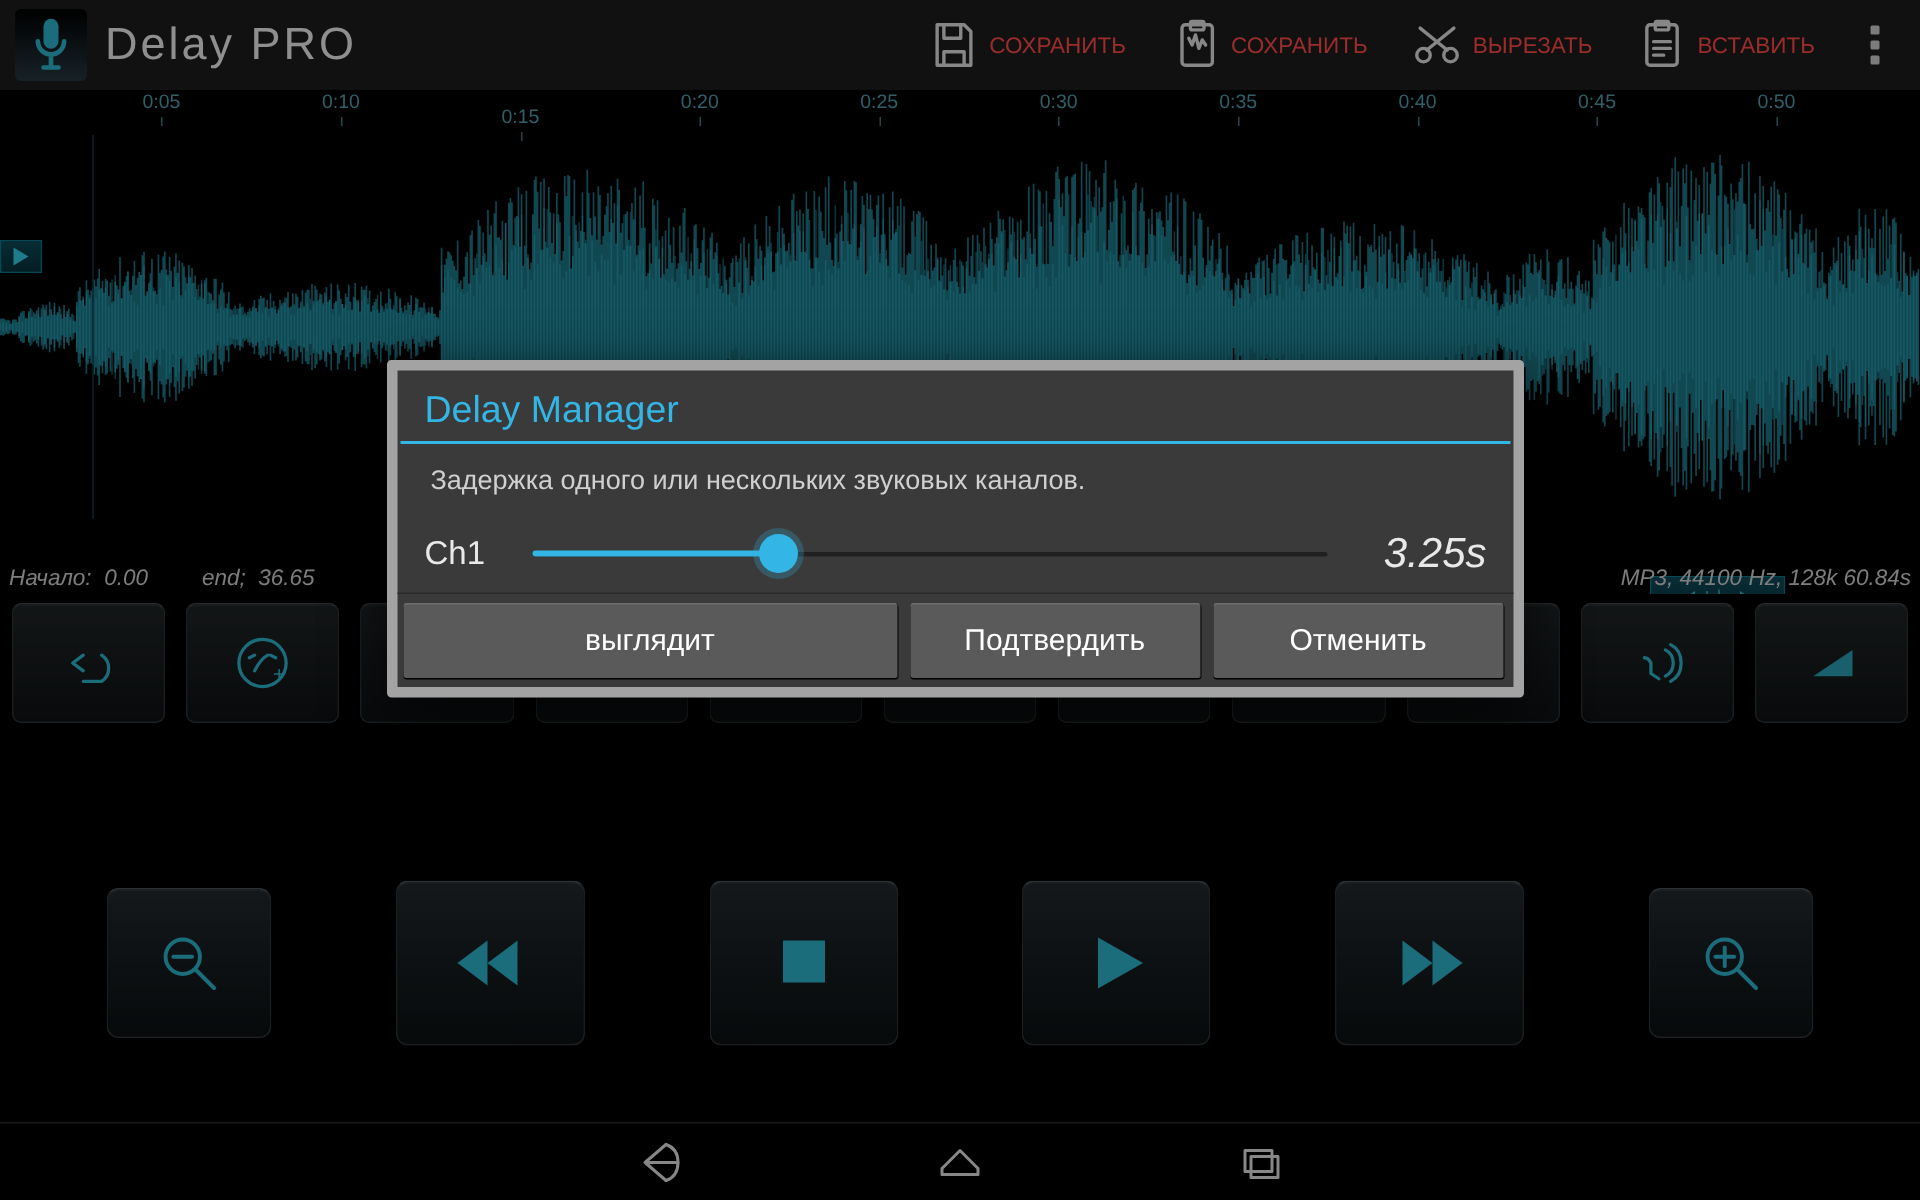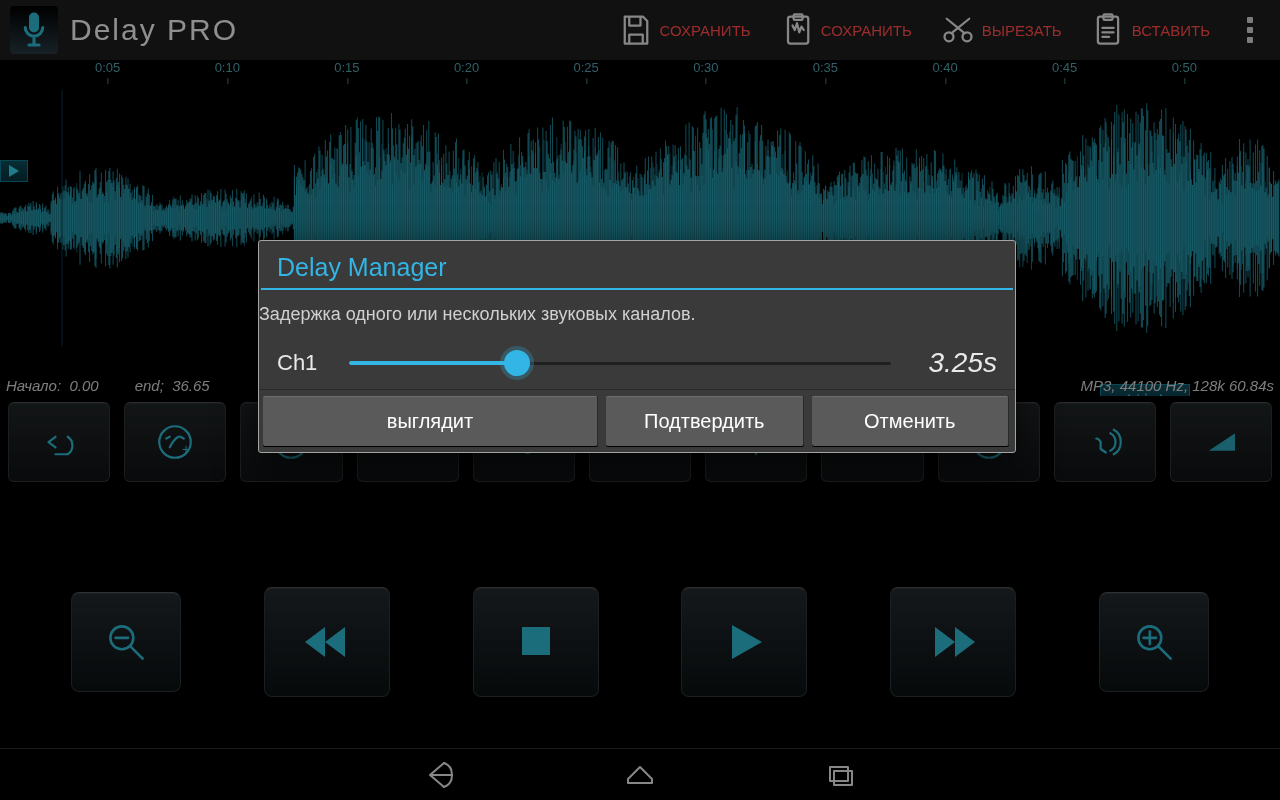--- a/index.html
+++ b/index.html
@@ -41,24 +41,24 @@
   .tp-btn { width:126px; height:110px; background:linear-gradient(180deg,#20262a 0%,#0b0f11 100%); border:1px solid #2a3034; border-top-color:#444c50; border-radius:8px; display:flex; align-items:center; justify-content:center; cursor:pointer; box-shadow:0 3px 0 #000, inset 0 1px 0 rgba(255,255,255,.06);}
   .tp-btn svg { width:60px; height:50px; }
   .small-tp { width:110px; height:100px; }
 
   
   .navbar { position:absolute; left:0; right:0; bottom:0; height:52px; background:#000; border-top:1px solid #2a2a2a; display:flex; align-items:center; justify-content:center; gap:160px; }
   .navbtn { width:40px; height:40px; display:flex; align-items:center; justify-content:center; cursor:pointer; }
 
   
   .dim { position:absolute; inset:0; background:rgba(0,0,0,.35); z-index:30; }
-  .dialog { position:absolute; z-index:40; left:258px; top:240px; width:758px; background:#3a3a3a; border:1px solid #a3a3a3; border-radius:3px; box-shadow:0 12px 40px rgba(0,0,0,.7); color:#e9e9e9; }
+  .dialog { position:absolute; z-index:40; left:258px; top:240px; width:758px; background:#3a3a3a; border:7px solid #a3a3a3; border-radius:3px; box-shadow:0 12px 40px rgba(0,0,0,.7); color:#e9e9e9; }
   .dialog-title { color:#33b5e5; font-size:25px; font-weight:400; padding:12px 18px 6px 18px; }
   .dialog-title-underline { height:2px; background:#33b5e5; margin:0 2px 10px 2px; }
-  .dialog-desc { padding:4px 18px 12px 0; font-size:18px; color:#d0d0d0; }
+  .dialog-desc { padding:4px 18px 12px 22px; font-size:18px; color:#d0d0d0; }
   .slider-row { display:flex; align-items:center; padding:10px 18px; }
   .slider-row .lbl { width:56px; font-size:22px; }
   .slider-row .val { width:90px; text-align:right; font-size:28px;font-style:italic; }
   .slider { flex:1; height:30px; position:relative; margin:0 16px; }
   .slider .track-bg { position:absolute; left:0; right:0; top:50%; height:3px; margin-top:-1.5px; background:#202020; border-radius:2px; }
   .slider .track-fg { position:absolute; left:0; top:50%; height:4px; margin-top:-2px; background:#33b5e5; border-radius:2px; }
   .slider .thumb { position:absolute; top:50%; width:26px; height:26px; margin-top:-13px; margin-left:-13px; background:#33b5e5; border-radius:50%; box-shadow:0 0 0 4px rgba(51,181,229,.25);}
   .dialog-buttons { display:flex; border-top:1px solid #2a2a2a; }
   .dbtn { flex:1; height:50px; display:flex; align-items:center; justify-content:center; background:#5a5a5a; color:#fff; font-size:20px; border-right:1px solid #2a2a2a; cursor:pointer; margin:6px 4px; border-radius:2px; box-shadow:inset 0 1px 0 rgba(255,255,255,.12), 0 1px 0 #000; }
   .dbtn.wide { flex:1.7; }
@@ -128,21 +128,21 @@
     <span></span>
       <span></span>
       <span></span>
   </div>
 </div>
 
 <div class="wave-area">
   <div class="ruler">
       <span class="tick" style="left: 8.41121%;">0:05</span>
       <span class="tick" style="left: 17.757%;">0:10</span>
-      <span class="tick" style="left: 27.1028%;">0:15</span>
+      <span class="tick" style="left: 27.1028%; margin-top: 10px;">0:15</span>
       <span class="tick" style="left: 36.4486%;">0:20</span>
       <span class="tick" style="left: 45.7944%;">0:25</span>
       <span class="tick" style="left: 55.1402%;">0:30</span>
       <span class="tick" style="left: 64.486%;">0:35</span>
       <span class="tick" style="left: 73.8318%;">0:40</span>
       <span class="tick" style="left: 83.1776%;">0:45</span>
       <span class="tick" style="left: 92.5234%;">0:50</span>
     </div>
 
   <svg class="wavecanvas" viewBox="0 0 1280 256" preserveAspectRatio="none">

